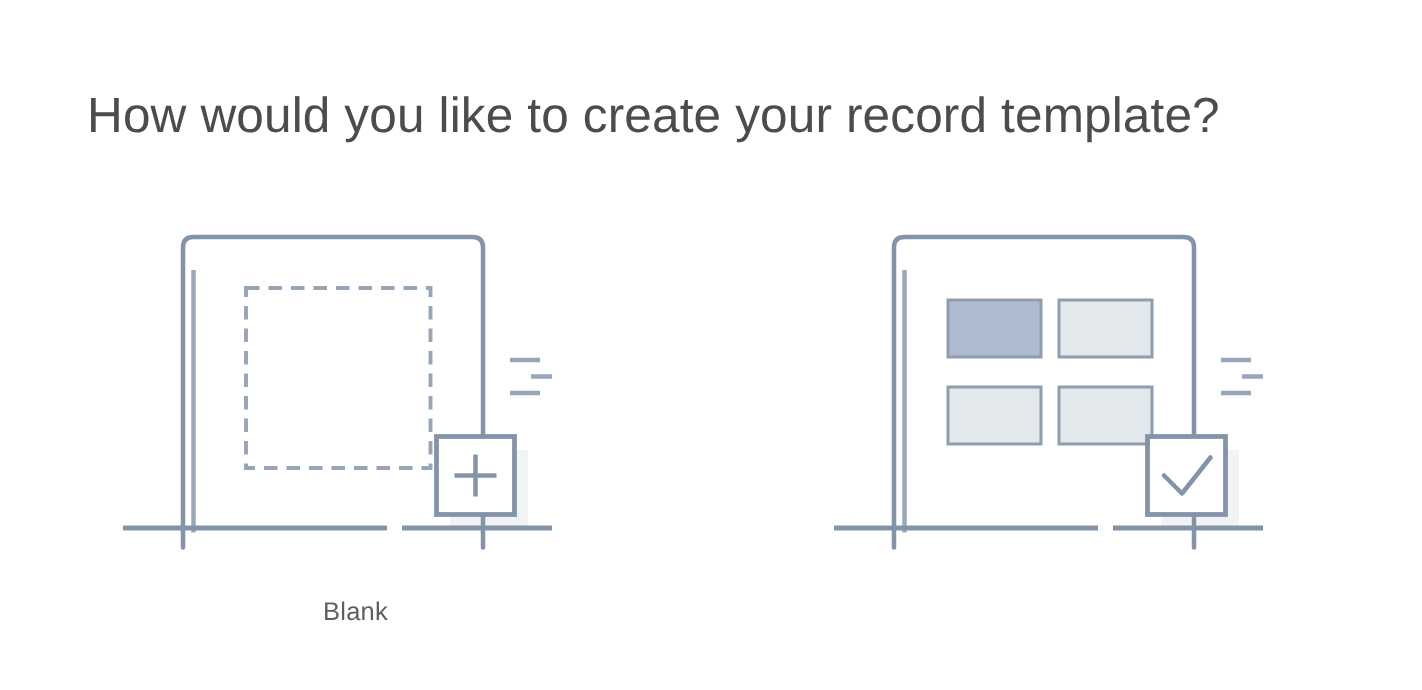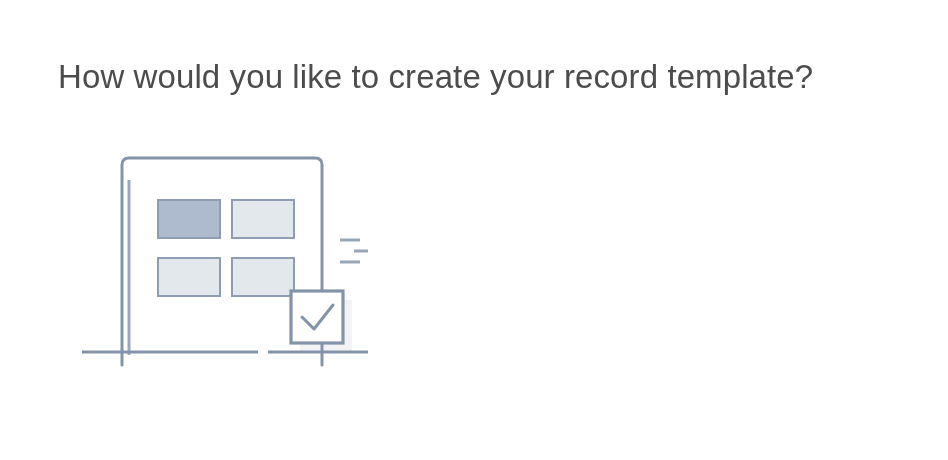--- a/index.html
+++ b/index.html
@@ -70,20 +70,51 @@
 </style>
 </head>
 <body>
 
 <div class="page">
 
   <h1 class="page-title">How would you like to create your record template?</h1>
 
   <div class="options">
 
+    <div class="option">
+      <div class="illustration">
+        <svg class="illo-svg" viewBox="0 0 330 240" xmlns="http://www.w3.org/2000/svg">
+
+          <rect x="228" y="160" width="52" height="52" fill="#f1f3f5"></rect>
+
+          <path d="M50 225 L50 25 Q50 18 57 18 L243 18 Q250 18 250 25 L250 225" fill="none" stroke="#8494a8" stroke-width="3" stroke-linecap="round"></path>
+
+          <line x1="57" y1="40" x2="57" y2="215" stroke="#9aa8bb" stroke-width="3" stroke-linecap="butt"></line>
+
+          <rect x="92" y="52" width="123" height="120" fill="none" stroke="#97a5b9" stroke-width="2.6" stroke-dasharray="9 6"></rect>
+
+          <line x1="10" y1="212" x2="186" y2="212" stroke="#8494a8" stroke-width="3.2" stroke-linecap="butt"></line>
+          <line x1="196" y1="212" x2="296" y2="212" stroke="#8494a8" stroke-width="3.2" stroke-linecap="butt"></line>
+
+          <rect x="219" y="151" width="52" height="52" fill="#ffffff" stroke="#8494a8" stroke-width="3.2"></rect>
+
+          <g>
+            <line x1="231" y1="177" x2="259" y2="177" stroke="#8494a8" stroke-width="3"></line>
+            <line x1="245" y1="163" x2="245" y2="191" stroke="#8494a8" stroke-width="3"></line>
+          </g>
+
+          <g>
+            <line x1="268" y1="100" x2="288" y2="100" stroke="#97a5b9" stroke-width="3"></line>
+            <line x1="282" y1="111" x2="296" y2="111" stroke="#97a5b9" stroke-width="3"></line>
+            <line x1="268" y1="122" x2="288" y2="122" stroke="#97a5b9" stroke-width="3"></line>
+          </g>
+        </svg>
+      </div>
+      <div class="option-label">Blank</div>
+    </div>
 
     <div class="option">
       <div class="illustration">
         <svg class="illo-svg" viewBox="0 0 330 240" xmlns="http://www.w3.org/2000/svg">
 
           <rect x="228" y="160" width="52" height="52" fill="#f1f3f5"></rect>
 
           <path d="M50 225 L50 25 Q50 18 57 18 L243 18 Q250 18 250 25 L250 225" fill="none" stroke="#8494a8" stroke-width="3" stroke-linecap="round"></path>
 
           <line x1="57" y1="40" x2="57" y2="215" stroke="#9aa8bb" stroke-width="3" stroke-linecap="butt"></line>

